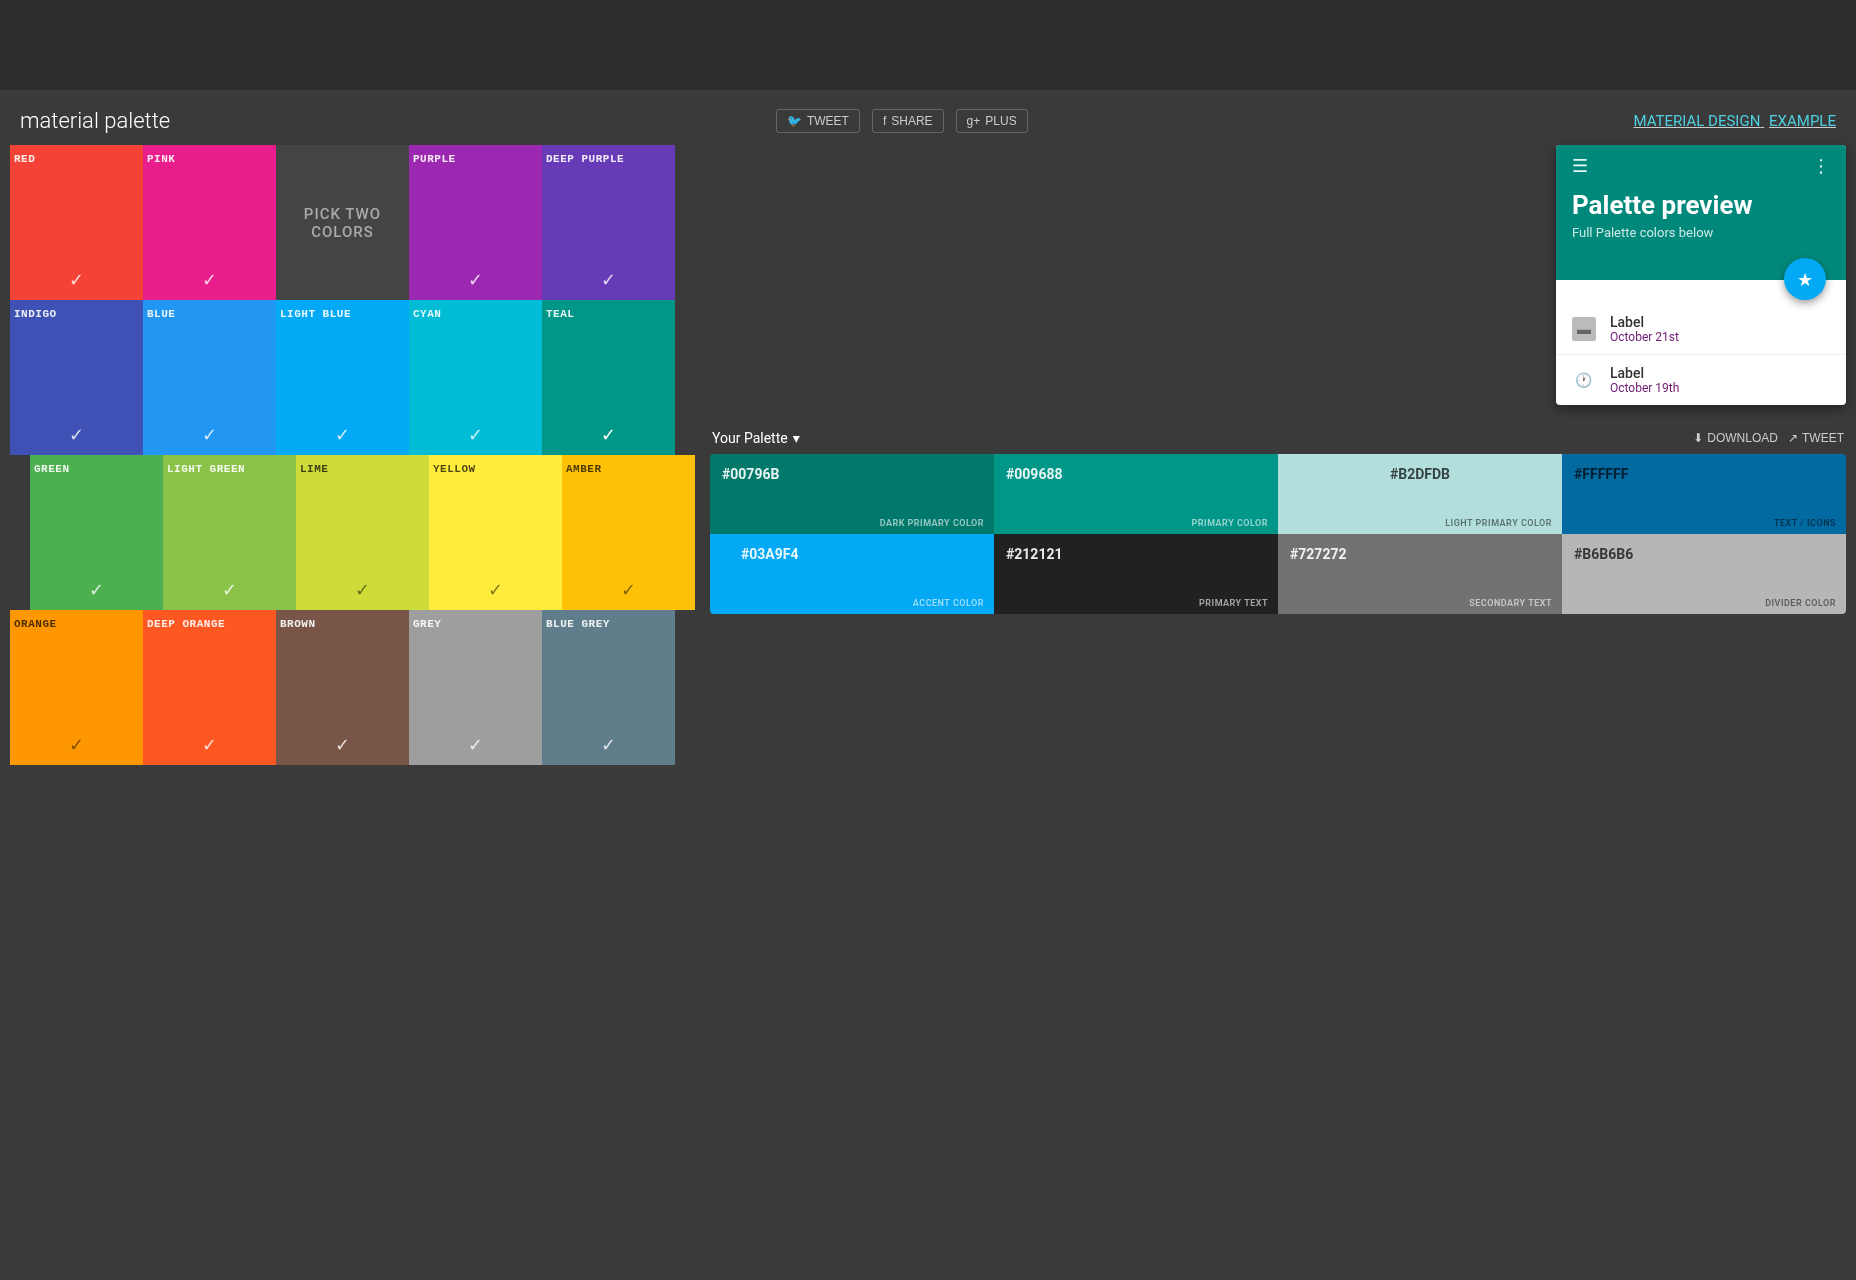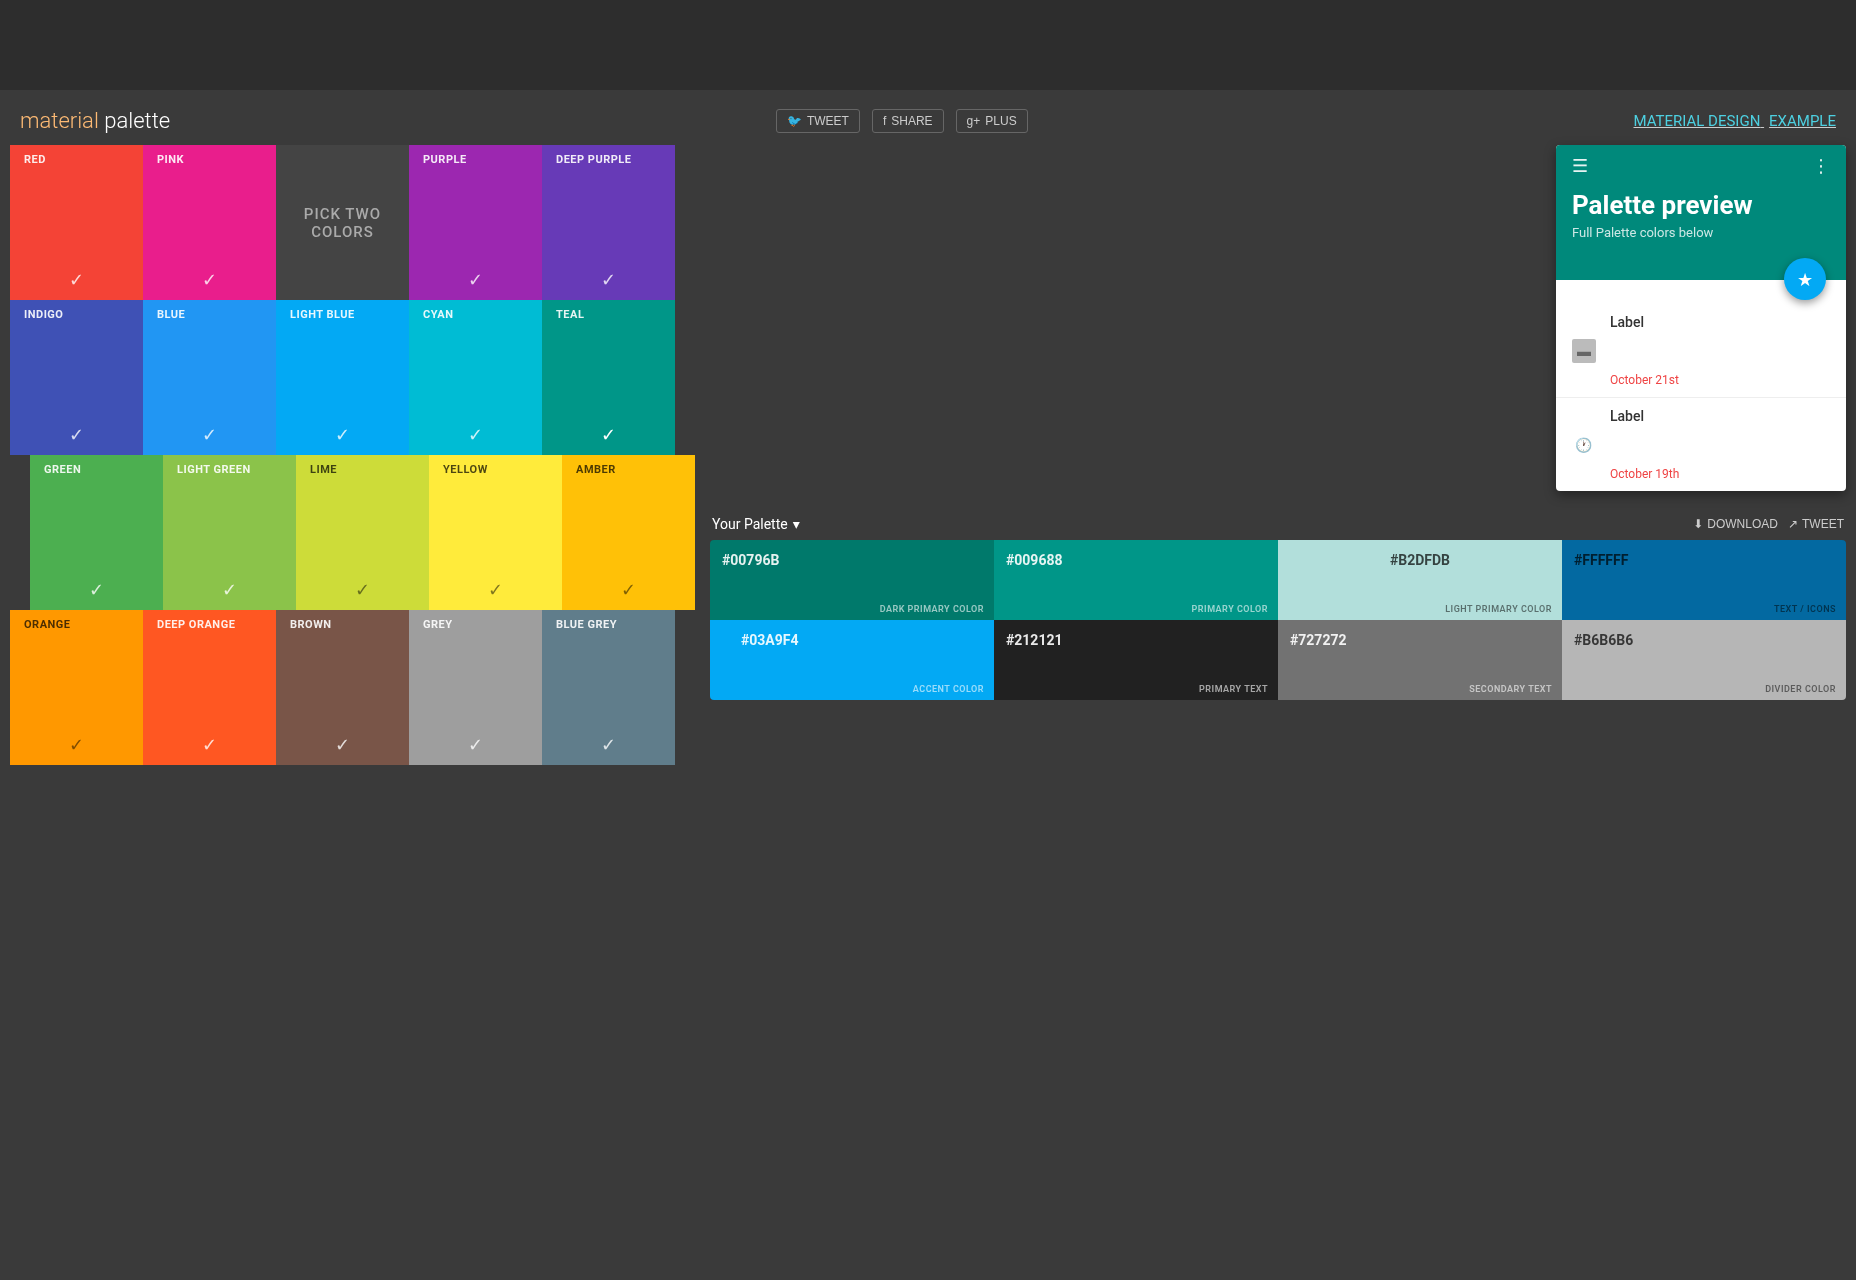--- a/index.html
+++ b/index.html
@@ -20,21 +20,21 @@
       display: flex;
       align-items: center;
       justify-content: space-between;
       padding: 8px 10px 12px 10px;
     }
     .logo {
       font-size: 22px;
       font-weight: 300;
     }
     .logo-material {
-      color: #fdba74;
+      color: #ffffff;
     }
     .logo-palette {
       color: #ffffff;
     }
     .header-actions {
       display: flex;
       gap: 12px;
       align-items: center;
     }
     .action-btn {
@@ -78,21 +78,22 @@
       padding: 8px 10px;
       overflow: hidden;
     }
     .color-cell-label {
       font-size: 11px;
       font-weight: 700;
       color: rgba(255,255,255,0.9);
       letter-spacing: 0.5px;
       position: absolute;
       top: 8px;
-      left: 14px;
+      left: 4px;
+      font-family: Liberation Mono, monospace;
     }
     .color-cell-check {
       position: absolute;
       bottom: 10px;
       left: 50%;
       transform: translateX(-50%);
       color: rgba(255,255,255,0.8);
       font-size: 18px;
     }
     .pick-two-cell {
@@ -195,22 +196,21 @@
       font-size: 14px;
     }
     .preview-list-text { flex: 1; }
     .preview-list-label {
       font-size: 14px;
       color: #333;
       font-weight: 500;
     }
     .preview-list-date {
       font-size: 12px;
-      color: #ef4444;
-      margin-top: 43px;
+      color: #701a75;
     }
 
     
     .palette-section {
       width: 100%;
       margin-top: 10px;
     }
     .palette-header {
       display: flex;
       justify-content: space-between;

